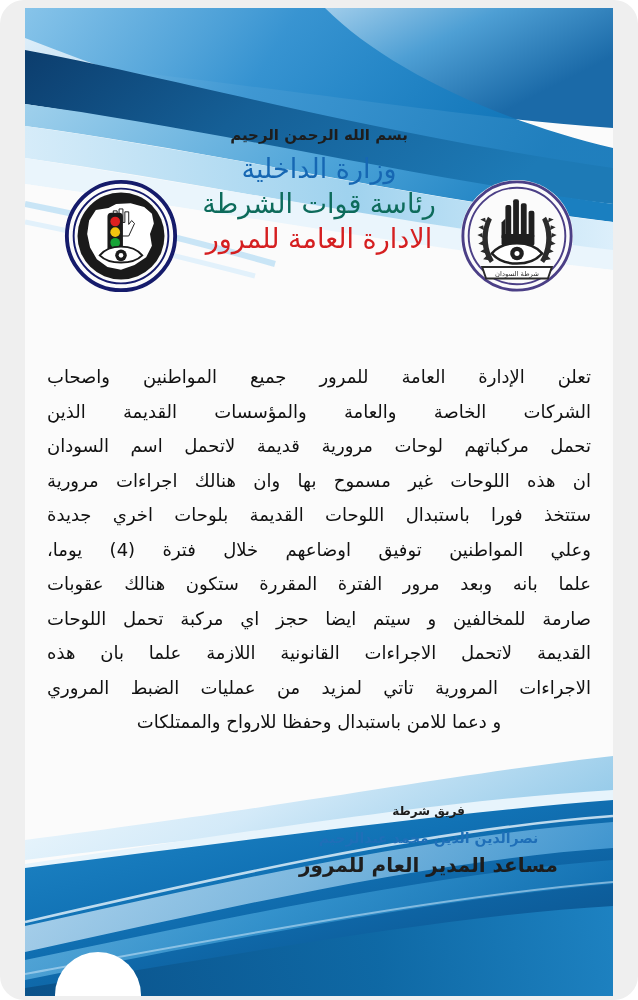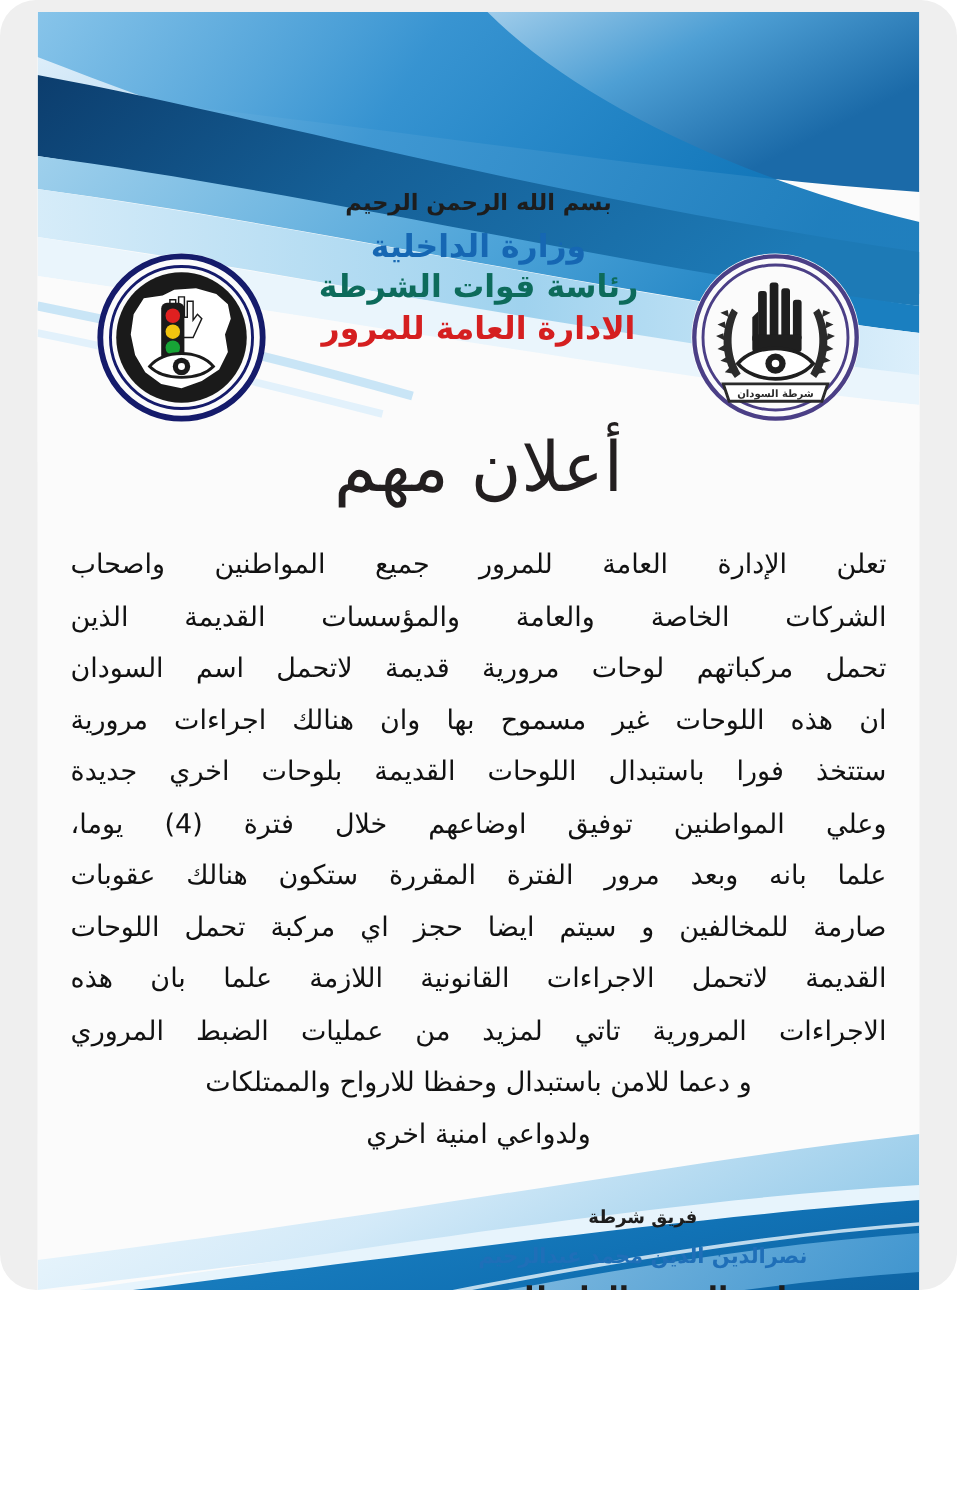--- a/index.html
+++ b/index.html
@@ -12,21 +12,21 @@
     width: 638px;
     height: 1000px;
     overflow: hidden;
     font-family: "DejaVu Sans", "Liberation Sans", sans-serif;
   }
 
   
   #poster {
     position: relative;
     width: 638px;
-    height: 860px;
+    height: 1000px;
     background: #efefef;
     overflow: hidden;
     border-radius: 24px;
   }
   #card {
     position: absolute;
     left: 25px;
     top: 8px;
     width: 588px;
     height: 988px;
@@ -59,38 +59,37 @@
 
   #titles {
     position: absolute;
     top: 143px;
     left: 0;
     width: 588px;
     text-align: center;
     z-index: 4;
   }
   .title-line {
-    font-size: 21px;
-    font-weight: bold;
+    font-size: 27px;
+    font-weight: normal;
     line-height: 1.30;
     margin: 0;
     white-space: nowrap;
   }
   .t-ministry { color: #1667b3; }
   .t-police   { color: #0d6b5b; }
   .t-traffic  { color: #d51f20; }
 
   
   .logo {
     position: absolute;
     width: 116px;
     height: 116px;
-    top: 159px;
+    top: 170px;
     z-index: 5;
-    font-weight: bold;
   }
   #logo-left  { left: 38px; }
   #logo-right { left: 434px; }
   .logo svg { display: block; width: 100%; height: 100%; }
 
   
   #headline {
     position: absolute;
     top: 276px;
     left: 0;
@@ -284,35 +283,33 @@
 
         <path d="M34,78 C46,64 74,64 86,78 C74,92 46,92 34,78 Z" fill="#ffffff" stroke="#1f1f1f" stroke-width="2.5"></path>
         <circle cx="60" cy="78" r="7" fill="#1f1f1f"></circle>
         <circle cx="60" cy="78" r="2.6" fill="#ffffff"></circle>
 
         <path d="M24,92 L96,92 L92,104 L28,104 Z" fill="#ffffff" stroke="#2b2b2b" stroke-width="2"></path>
         <text x="60" y="101" font-size="7" text-anchor="middle" fill="#2b2b2b" font-family="DejaVu Sans, sans-serif">شرطة السودان</text>
       </svg>
     </div>
 
-    <div id="headline">أعلان مهم</div>
 
     <div id="body-text">
       <div class="body-line justify">تعلن الإدارة العامة للمرور جميع المواطنين  واصحاب</div>
       <div class="body-line justify">الشركات الخاصة والعامة  والمؤسسات القديمة  الذين</div>
       <div class="body-line justify">تحمل مركباتهم لوحات مرورية قديمة لاتحمل اسم السودان</div>
       <div class="body-line justify">ان هذه اللوحات غير مسموح بها وان هنالك اجراءات مرورية</div>
       <div class="body-line justify">ستتخذ فورا باستبدال اللوحات القديمة بلوحات اخري جديدة</div>
       <div class="body-line justify">وعلي المواطنين توفيق اوضاعهم خلال فترة (4) يوما،</div>
       <div class="body-line justify">علما بانه وبعد مرور الفترة المقررة ستكون هنالك عقوبات</div>
       <div class="body-line justify">صارمة للمخالفين و سيتم ايضا حجز اي مركبة تحمل اللوحات</div>
       <div class="body-line justify">القديمة لاتحمل الاجراءات القانونية اللازمة علما بان هذه</div>
       <div class="body-line justify">الاجراءات المرورية تاتي لمزيد من عمليات الضبط المروري</div>
       <div class="body-line">و دعما للامن باستبدال وحفظا للارواح والممتلكات</div>
-      <div class="body-line">ولدواعي امنية اخري</div>
     </div>
 
     <div id="signature">
       <div class="sig-rank">فريق شرطة</div>
       <div class="sig-name">نصرالدين الدين محمد عبدالرحيم</div>
       <div class="sig-role">مساعد المدير العام للمرور</div>
     </div>
 
     <svg id="bottom-wave" class="wave-svg" viewBox="0 0 588 240" preserveAspectRatio="none">
       <defs>

